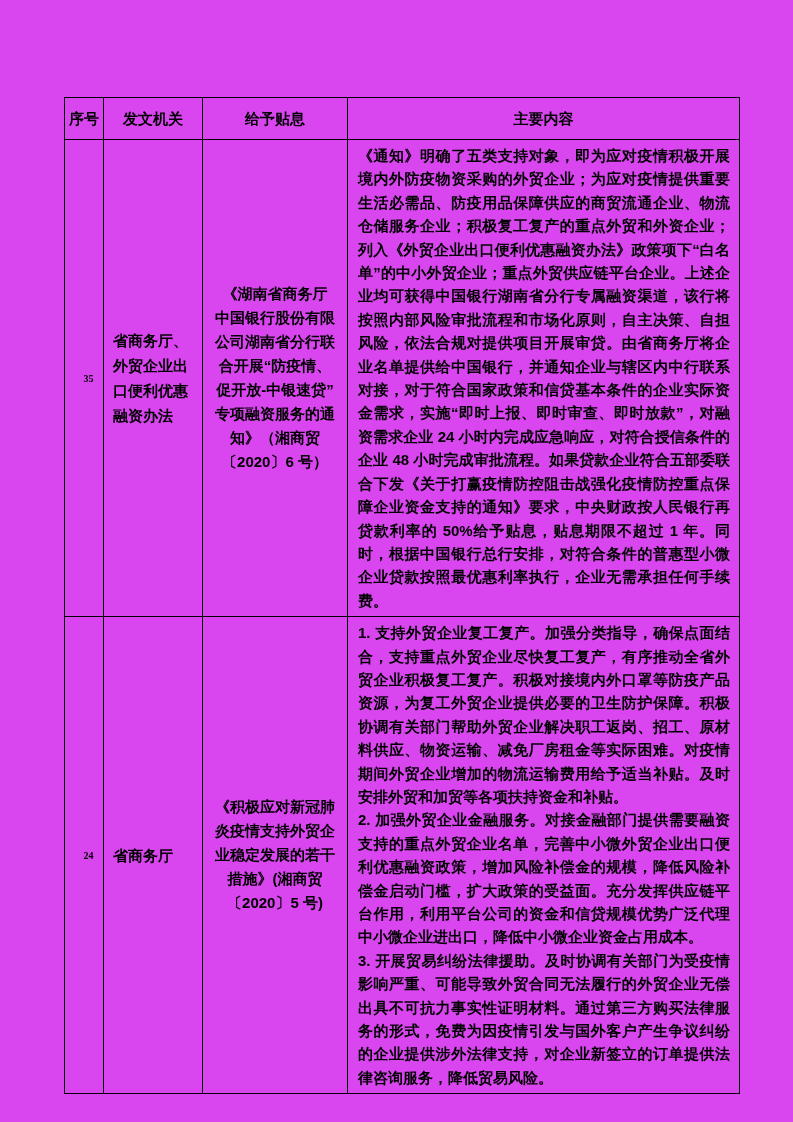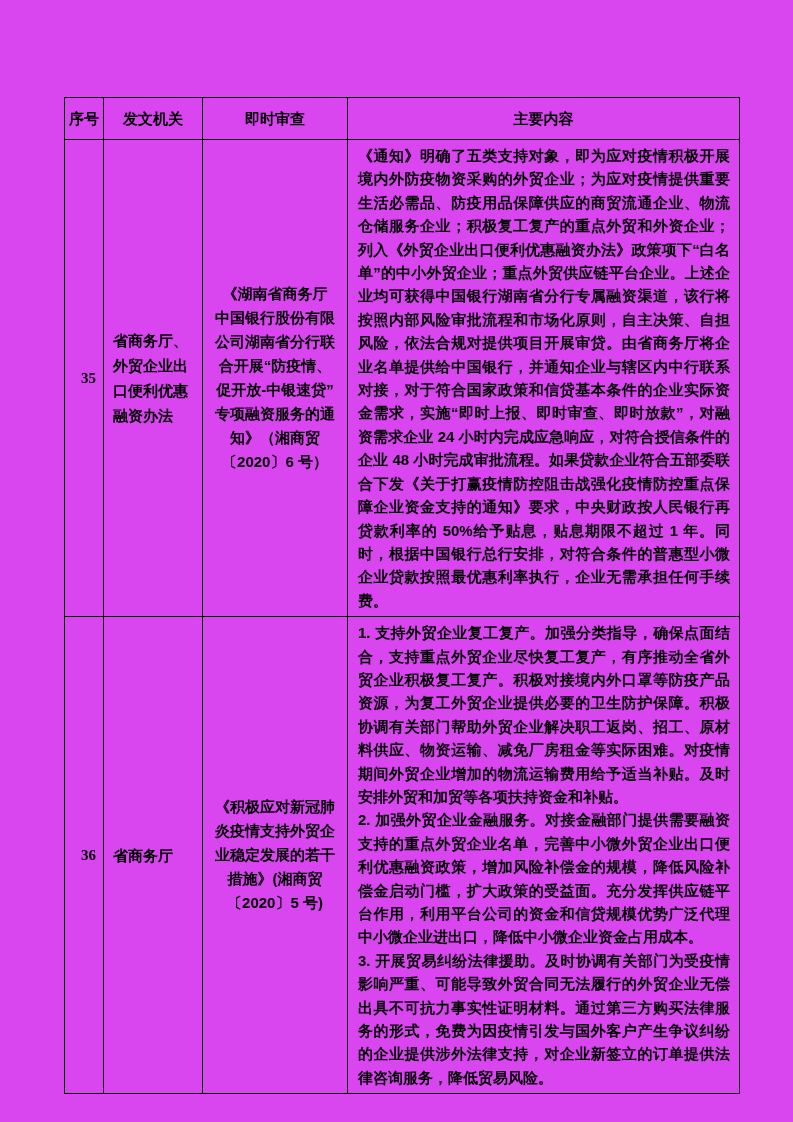--- a/index.html
+++ b/index.html
@@ -32,21 +32,21 @@
   .doc-table th {
     font-size: 15px;
     font-weight: 700;
     text-align: center;
     height: 41px;
     line-height: 19px;
     padding: 0 2px;
   }
   .seq-cell {
     text-align: center;
-    font-size: 15px;
+    font-size: 10px;
     font-weight: 700;
     font-family: "Liberation Serif", serif;
     padding-left: 10px;
   }
   .agency-cell {
     font-size: 15px;
     font-weight: 700;
     line-height: 25px;
     padding: 0 5px 0 9px;
     text-align: left;
@@ -91,35 +91,35 @@
     <colgroup>
       <col style="width:39px">
       <col style="width:99px">
       <col style="width:145px">
       <col style="width:392px">
     </colgroup>
     <thead>
       <tr>
         <th>序号</th>
         <th>发文机关</th>
-        <th>即时审查</th>
+        <th>给予贴息</th>
         <th>主要内容</th>
       </tr>
     </thead>
     <tbody>
       <tr class="row-35">
         <td class="seq-cell">35</td>
         <td class="agency-cell">省商务厅、外贸企业出口便利优惠融资办法</td>
         <td class="docname-cell">《湖南省商务厅 中国银行股份有限公司湖南省分行联合开展“防疫情、促开放-中银速贷”专项融资服务的通知》（湘商贸〔2020〕6 号）</td>
         <td class="content-cell">
           <p>《通知》明确了五类支持对象，即为应对疫情积极开展境内外防疫物资采购的外贸企业；为应对疫情提供重要生活必需品、防疫用品保障供应的商贸流通企业、物流仓储服务企业；积极复工复产的重点外贸和外资企业；列入《外贸企业出口便利优惠融资办法》政策项下“白名单”的中小外贸企业；重点外贸供应链平台企业。上述企业均可获得中国银行湖南省分行专属融资渠道，该行将按照内部风险审批流程和市场化原则，自主决策、自担风险，依法合规对提供项目开展审贷。由省商务厅将企业名单提供给中国银行，并通知企业与辖区内中行联系对接，对于符合国家政策和信贷基本条件的企业实际资金需求，实施“即时上报、即时审查、即时放款”，对融资需求企业 24 小时内完成应急响应，对符合授信条件的企业 48 小时完成审批流程。如果贷款企业符合五部委联合下发《关于打赢疫情防控阻击战强化疫情防控重点保障企业资金支持的通知》要求，中央财政按人民银行再贷款利率的 50%给予贴息，贴息期限不超过 1 年。同时，根据中国银行总行安排，对符合条件的普惠型小微企业贷款按照最优惠利率执行，企业无需承担任何手续费。</p>
         </td>
       </tr>
       <tr class="row-36">
-        <td class="seq-cell">36</td>
+        <td class="seq-cell">24</td>
         <td class="agency-cell">省商务厅</td>
         <td class="docname-cell">《积极应对新冠肺炎疫情支持外贸企业稳定发展的若干措施》(湘商贸〔2020〕5 号)</td>
         <td class="content-cell">
           <p>1. 支持外贸企业复工复产。加强分类指导，确保点面结合，支持重点外贸企业尽快复工复产，有序推动全省外贸企业积极复工复产。积极对接境内外口罩等防疫产品资源，为复工外贸企业提供必要的卫生防护保障。积极协调有关部门帮助外贸企业解决职工返岗、招工、原材料供应、物资运输、减免厂房租金等实际困难。对疫情期间外贸企业增加的物流运输费用给予适当补贴。及时安排外贸和加贸等各项扶持资金和补贴。</p>
           <p>2. 加强外贸企业金融服务。对接金融部门提供需要融资支持的重点外贸企业名单，完善中小微外贸企业出口便利优惠融资政策，增加风险补偿金的规模，降低风险补偿金启动门槛，扩大政策的受益面。充分发挥供应链平台作用，利用平台公司的资金和信贷规模优势广泛代理中小微企业进出口，降低中小微企业资金占用成本。</p>
           <p>3. 开展贸易纠纷法律援助。及时协调有关部门为受疫情影响严重、可能导致外贸合同无法履行的外贸企业无偿出具不可抗力事实性证明材料。通过第三方购买法律服务的形式，免费为因疫情引发与国外客户产生争议纠纷的企业提供涉外法律支持，对企业新签立的订单提供法律咨询服务，降低贸易风险。</p>
         </td>
       </tr>
     </tbody>
   </table>

